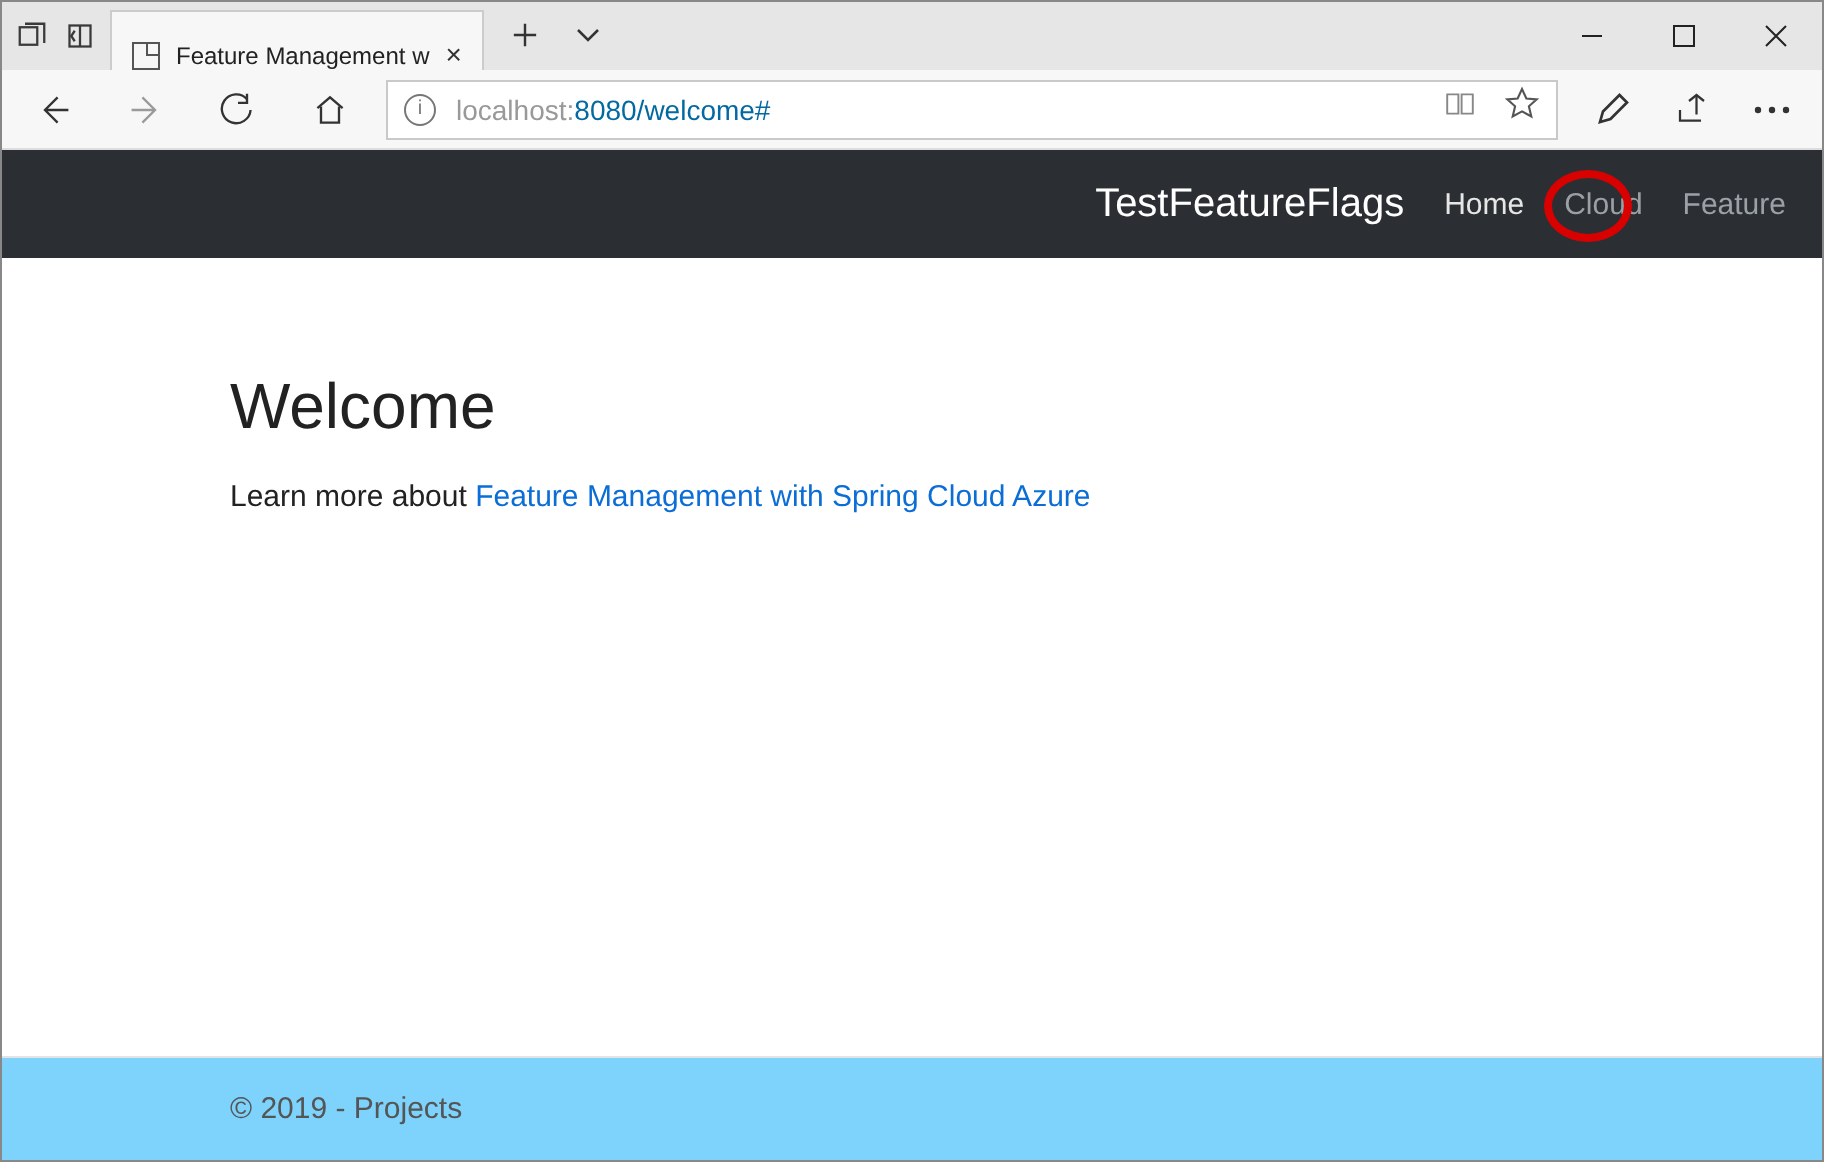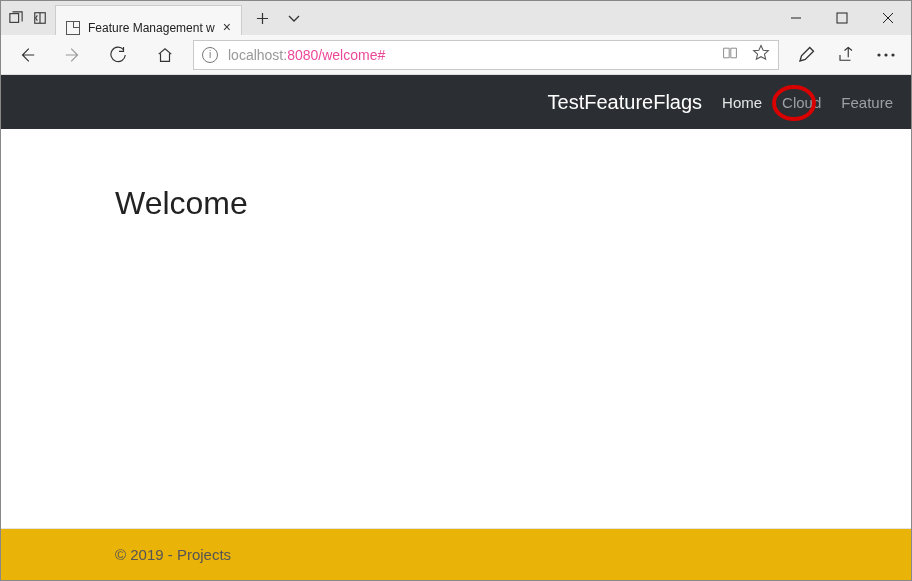--- a/index.html
+++ b/index.html
@@ -19,40 +19,40 @@
     .win-btn { width:46px; display:flex; align-items:center; justify-content:center; color:#222; }
     .win-btn svg { width:12px; height:12px; }
 
     
     .addrbar { height:40px; background:#f7f7f7; border-bottom:1px solid #ddd; display:flex; align-items:center; padding:0 8px; gap:10px; }
     .nav-ic { width:36px; height:36px; display:flex; align-items:center; justify-content:center; color:#333; }
     .nav-ic.disabled { color:#9a9a9a; }
     .urlbox { flex:1; height:30px; border:1px solid #c9c9c9; background:#fff; display:flex; align-items:center; padding:0 8px; gap:10px; }
     .urlbox .info-ic { width:16px; height:16px; border:1px solid #777; border-radius:50%; font-size:10px; color:#777; display:flex; align-items:center; justify-content:center; }
     .url-text { font-size:14px; color:#999; }
-    .url-text .path { color:#ec4899; }
+    .url-text .path { color:#0369a1; }
     .url-right { margin-left:auto; display:flex; align-items:center; gap:14px; color:#555; }
     .right-icons { display:flex; align-items:center; gap:6px; }
     .right-icons .ic { width:34px; height:34px; display:flex; align-items:center; justify-content:center; color:#333; }
 
     
     .page-nav { height:54px; background:#2b2f33; display:flex; align-items:center; padding:0 18px; gap:20px;justify-content:flex-end; }
     .brand { color:#fff; font-size:20px; font-weight:400; }
     .nav-link { color:#9aa0a6; font-size:15px; text-decoration:none; position:relative; }
     .nav-link.active { color:#e6e6e6; }
     .circle-highlight { position:absolute; left:-10px; top:-9px; width:44px; height:36px; border:4px solid #d90000; border-radius:50%; pointer-events:none; }
 
     
     .page-body { padding:56px 0 0 114px; }
     .page-body h1 { font-size:32px; font-weight:400; color:#222; margin-bottom:18px; }
     .lead { font-size:15px; color:#222; }
     .lead a { color:#0b6dd6; text-decoration:none; }
 
     
-    .footer { position:absolute; left:0; right:0; bottom:0; height:52px; background:#eab308; border-top:1px solid #e3e3e3; display:flex; align-items:center; padding-left:114px; color:#555; font-size:15px; }
+    .footer { position:absolute; left:0; right:0; bottom:0; height:52px; background:#7dd3fc; border-top:1px solid #e3e3e3; display:flex; align-items:center; padding-left:114px; color:#555; font-size:15px; }
   </style>
 </head>
 <body>
 
 <div class="titlebar">
   <div class="titlebar-left">
     <span class="ticon">
       <svg viewBox="0 0 16 16" fill="none" stroke="currentColor" stroke-width="1.3">
           <rect x="1" y="3" width="10" height="10"></rect>
           <path d="M4 1h11v11"></path>
@@ -161,17 +161,20 @@
   <a class="nav-link active">Home</a>
   <a class="nav-link">
     <span>Cloud</span>
     <span class="circle-highlight"></span>
   </a>
   <a class="nav-link">Feature</a>
 </div>
 
 <div class="page-body">
   <h1>Welcome</h1>
+  <p class="lead">
+    <span>Learn more about </span><a href="#">Feature Management with Spring Cloud Azure</a>
+  </p>
 </div>
 
 <div class="footer">
   <span>© 2019 - Projects</span>
 </div>
 
 </body></html>

